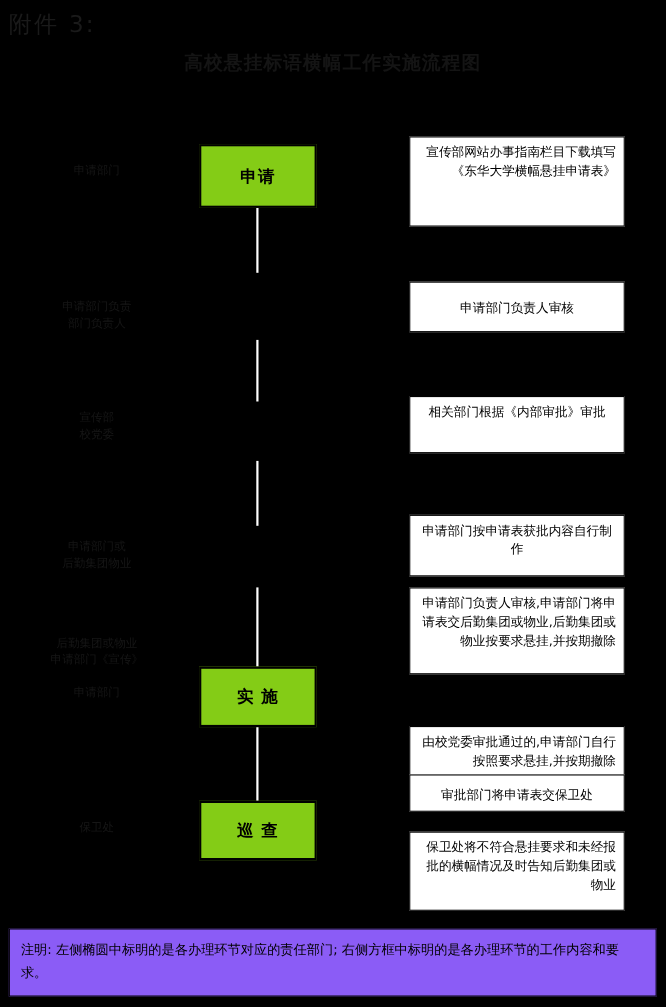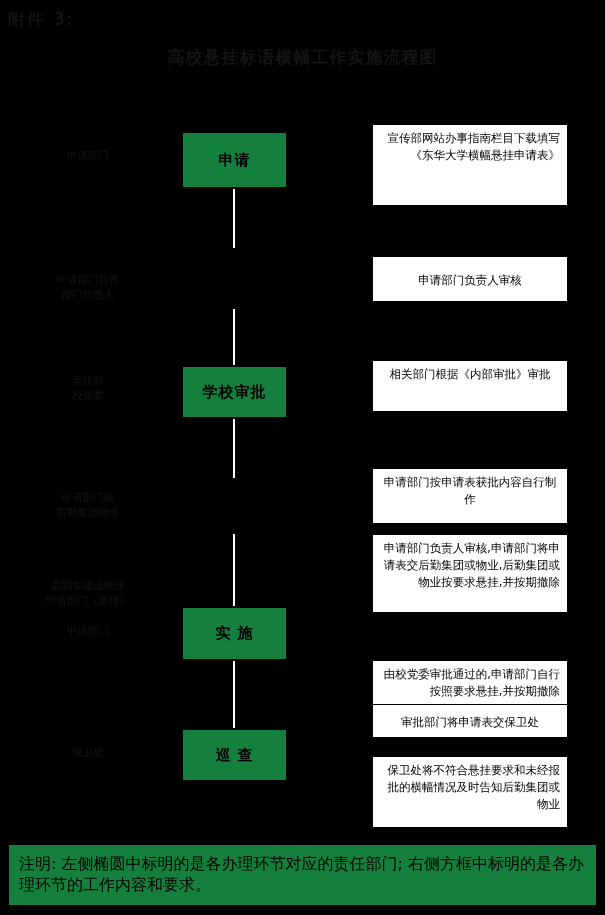--- a/index.html
+++ b/index.html
@@ -16,21 +16,21 @@
   }
   .page {
     position: relative;
     width: 605px;
     height: 915px;
   }
   .doc-id {
     position: absolute;
     left: 8px;
     top: 8px;
-    font-size: 17px;
+    font-size: 21px;
     font-weight: normal;
     color: #1a1a1a;
     letter-spacing: 2px;
     white-space: nowrap;
   }
   .doc-title {
     position: absolute;
     left: 0;
     top: 46px;
     width: 605px;
@@ -50,21 +50,21 @@
     font-size: 10.5px;
     line-height: 15px;
     text-align: center;
     white-space: pre-line;
   }
   
   .flow-box {
     position: absolute;
     left: 181px;
     width: 107px;
-    background: #15803d;
+    background: #84cc16;
     border: 2px solid #000000;
     color: #000000;
     font-size: 15px;
     font-weight: bold;
     display: flex;
     align-items: center;
     justify-content: center;
     text-align: center;
     letter-spacing: 1px;
     box-sizing: border-box;
@@ -92,26 +92,26 @@
     left: 233px;
     width: 2px;
     background: #ffffff;
   }
   .note-bar {
     position: absolute;
     left: 8px;
     top: 844px;
     width: 589px;
     height: 62px;
-    background: #15803d;
+    background: #8b5cf6;
     border: 1px solid #000000;
     box-sizing: border-box;
     padding: 8px 10px;
     color: #000000;
-    font-size: 16px;
+    font-size: 12px;
     line-height: 21px;
     text-align: left;
   }
 </style>
 </head>
 <body>
 
 <div class="page">
 
   <div class="doc-id">附件 3:</div>
@@ -126,21 +126,20 @@
   <div class="left-label" style="top:148px;">申请部门</div>
   <div class="flow-box" style="top:131px;height:58px;">申请</div>
   <div class="desc-box" style="top:124px;height:82px;">宣传部网站办事指南栏目下载填写《东华大学横幅悬挂申请表》</div>
 
   <div class="left-label" style="top:272px;">申请部门负责
 部门负责人</div>
   <div class="desc-box center" style="top:256px;height:46px;line-height:36px;">申请部门负责人审核</div>
 
   <div class="left-label" style="top:373px;">宣传部
 校党委</div>
-  <div class="flow-box" style="top:365px;height:54px;">学校审批</div>
   <div class="desc-box center" style="top:360px;height:52px;">相关部门根据《内部审批》审批</div>
 
   <div class="left-label" style="top:490px;">申请部门或
 后勤集团物业</div>
   <div class="desc-box center" style="top:468px;height:56px;">申请部门按申请表获批内容自行制作</div>
 
   <div class="left-label" style="top:578px;">后勤集团或物业
 申请部门《宣传》
 
 申请部门</div>

